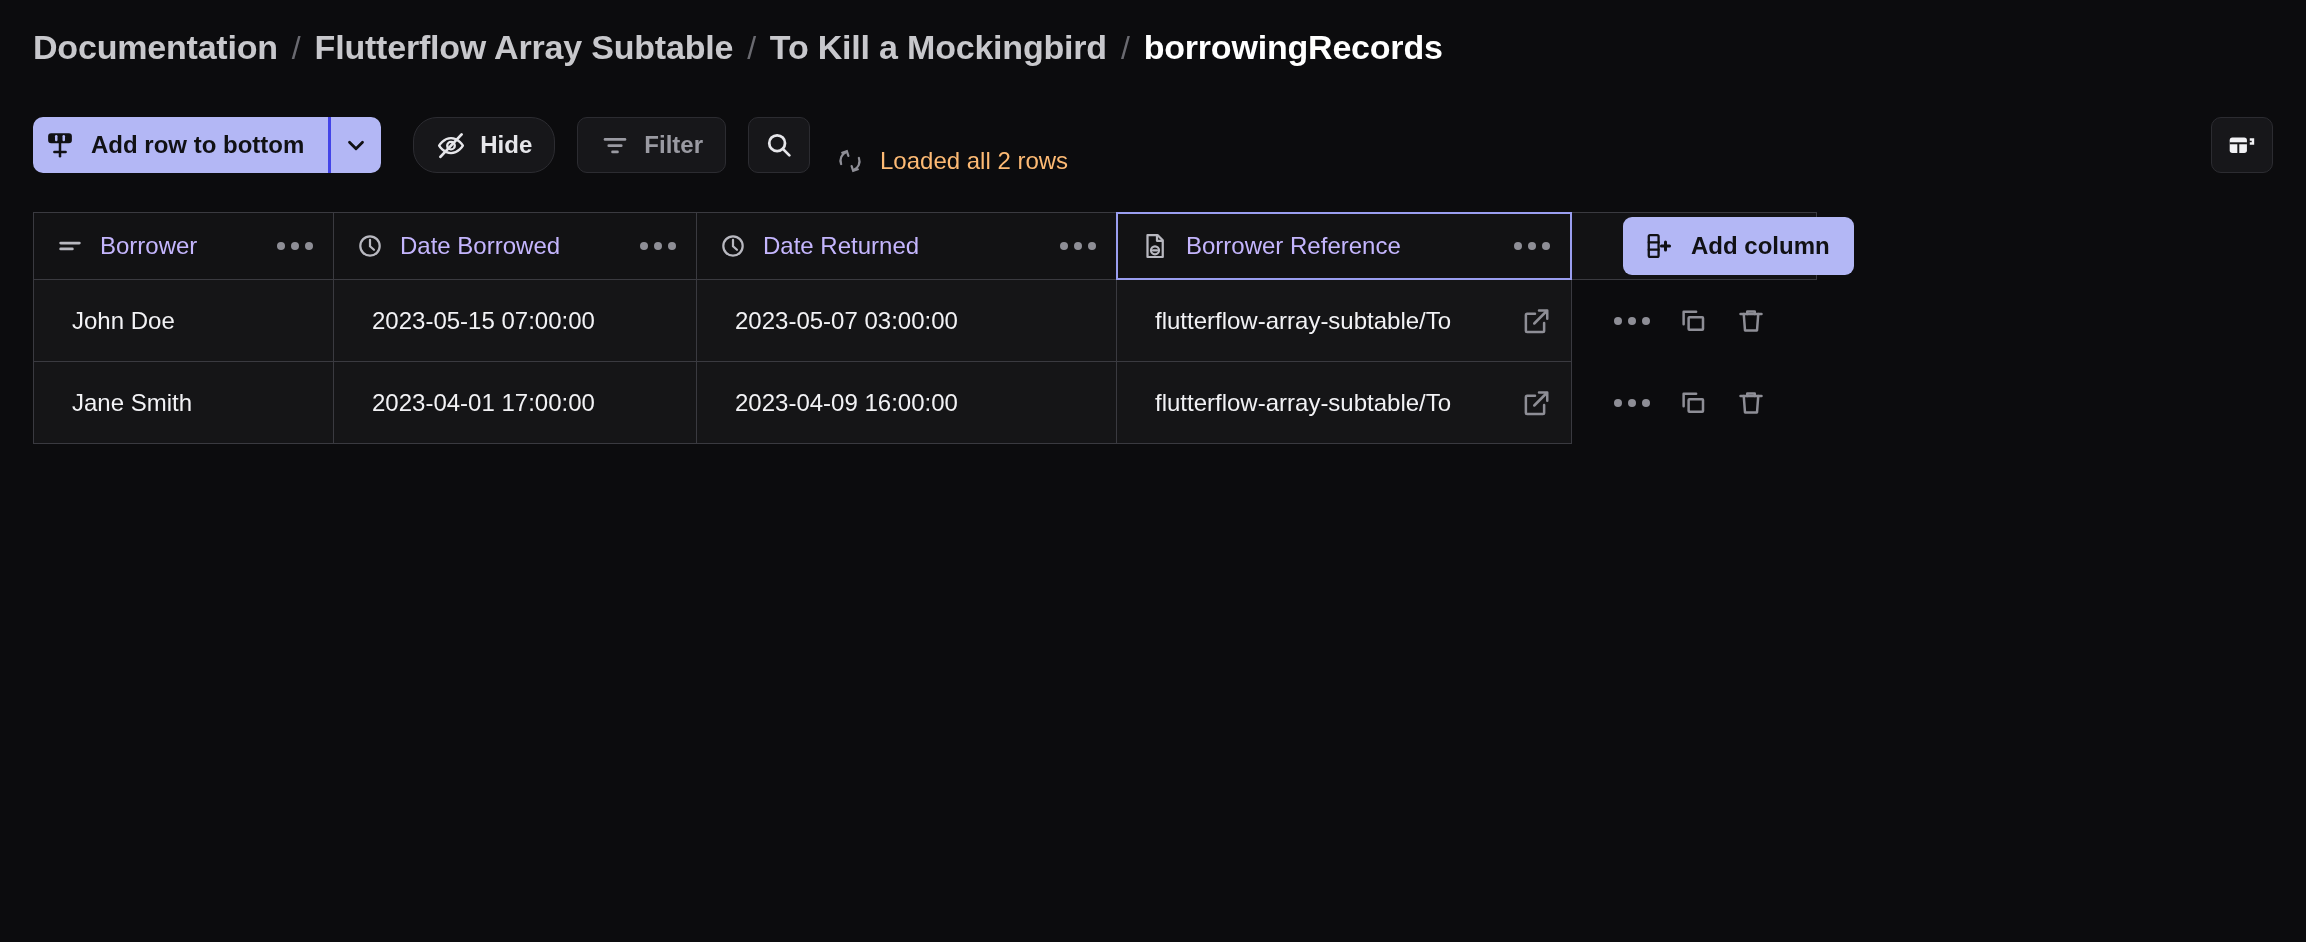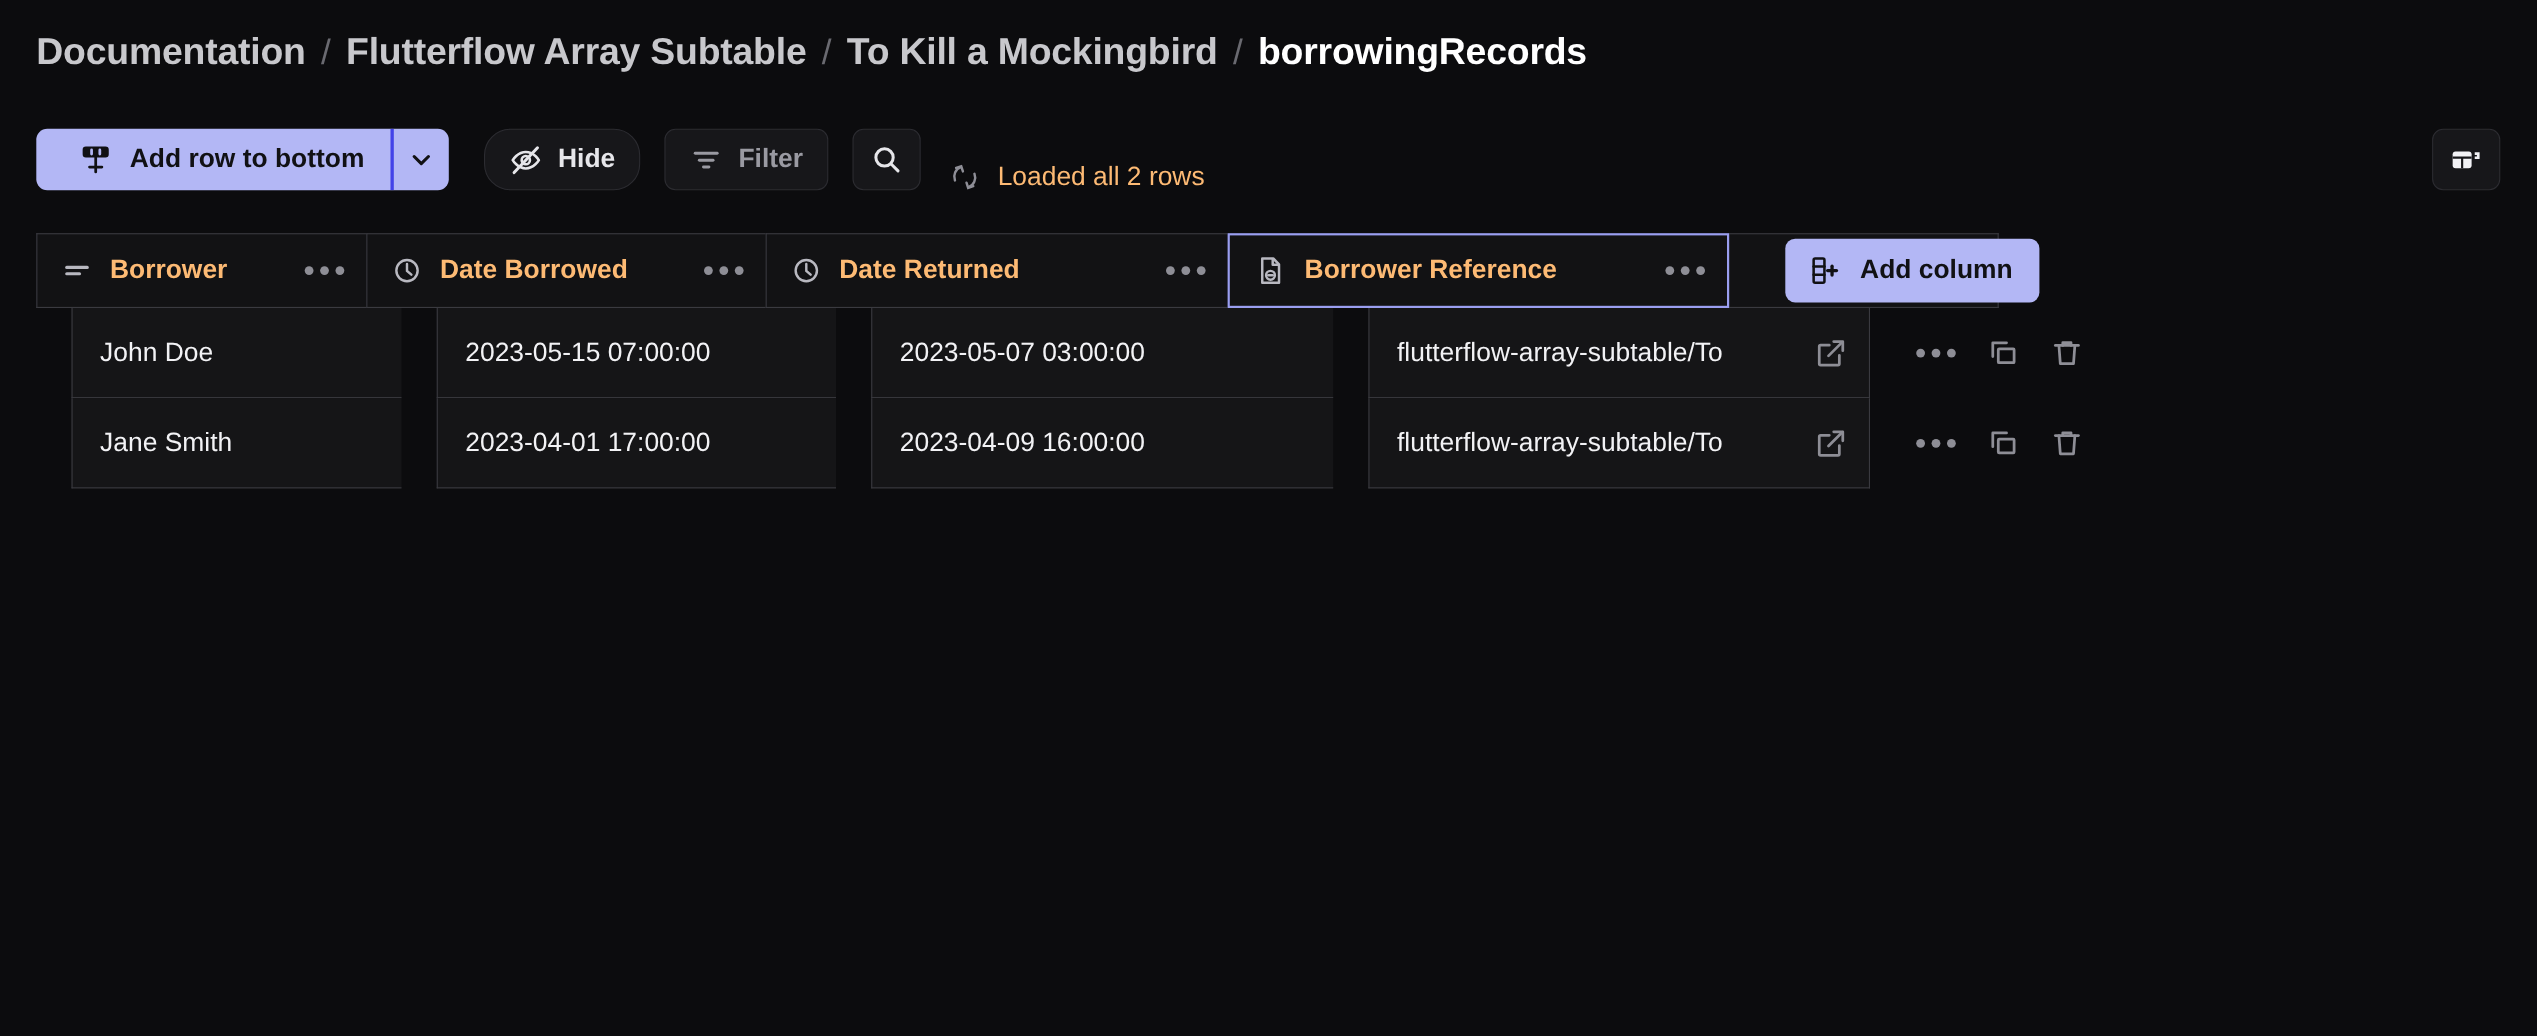--- a/index.html
+++ b/index.html
@@ -63,21 +63,21 @@
     height: 56px;
     border-radius: 10px;
     overflow: hidden;
     background: #b3b7f5;
     margin-right: 32px;
   }
   .addrow-main {
     display: flex;
     align-items: center;
     gap: 16px;
-    padding: 0 24px 0 39px;
+    padding: 0 24px 0 12px;
     color: #111114;
     font-size: 24px;
     font-weight: 700;
     cursor: pointer;
   }
   .addrow-divider { width: 3px; background: #4343e8; }
   .addrow-caret {
     display: flex;
     align-items: center;
     justify-content: center;
@@ -133,23 +133,23 @@
     display: flex;
     align-items: center;
     border: 1px solid #3a3a40;
     border-right: none;
     background: #121214;
     padding: 0 20px 0 22px;
     gap: 16px;
   }
   .hcell:last-of-type { border-right: 1px solid #3a3a40; }
   .hcell .hlabel {
-    color: #fdba74;
-    font-size: 24px;
-    font-weight: 700;
+    color: #c4b5fd;
+    font-size: 24px;
+    font-weight: 400;
     white-space: nowrap;
   }
   .hcell .hdots { margin-left: auto; color: #8e8e96; }
   .hcell.selected {
     border: 2px solid #9a9ef0;
     z-index: 3;
   }
 
   .c-borrower  { width: 300px; }
   .c-borrowed  { width: 363px; }
@@ -184,27 +184,26 @@
 
   .body-row { display: flex; align-items: stretch; position: relative; }
   .cell {
     height: 82px;
     display: flex;
     align-items: center;
     border: 1px solid #3a3a40;
     border-top: none;
     border-right: none;
     background: #151517;
-    padding: 0 20px 0 25px;
+    padding: 0 20px 0 38px;
     color: #f2f2f5;
     font-size: 24px;
     font-weight: 500;
     white-space: nowrap;
     overflow: hidden;
-    margin-left: 32px;
   }
   .cell.last { border-right: 1px solid #3a3a40; gap: 28px; }
   .cell .ref-text { overflow: hidden; text-overflow: clip; }
   .cell .ref-open { margin-left: auto; color: #8e8e96; flex: none; }
 
   .row-actions {
     display: flex;
     align-items: center;
     gap: 28px;
     padding-left: 42px;

